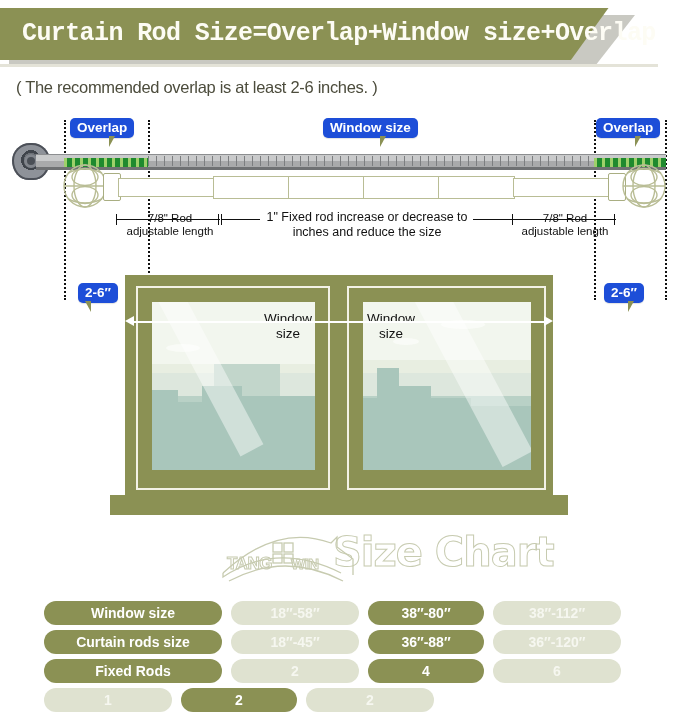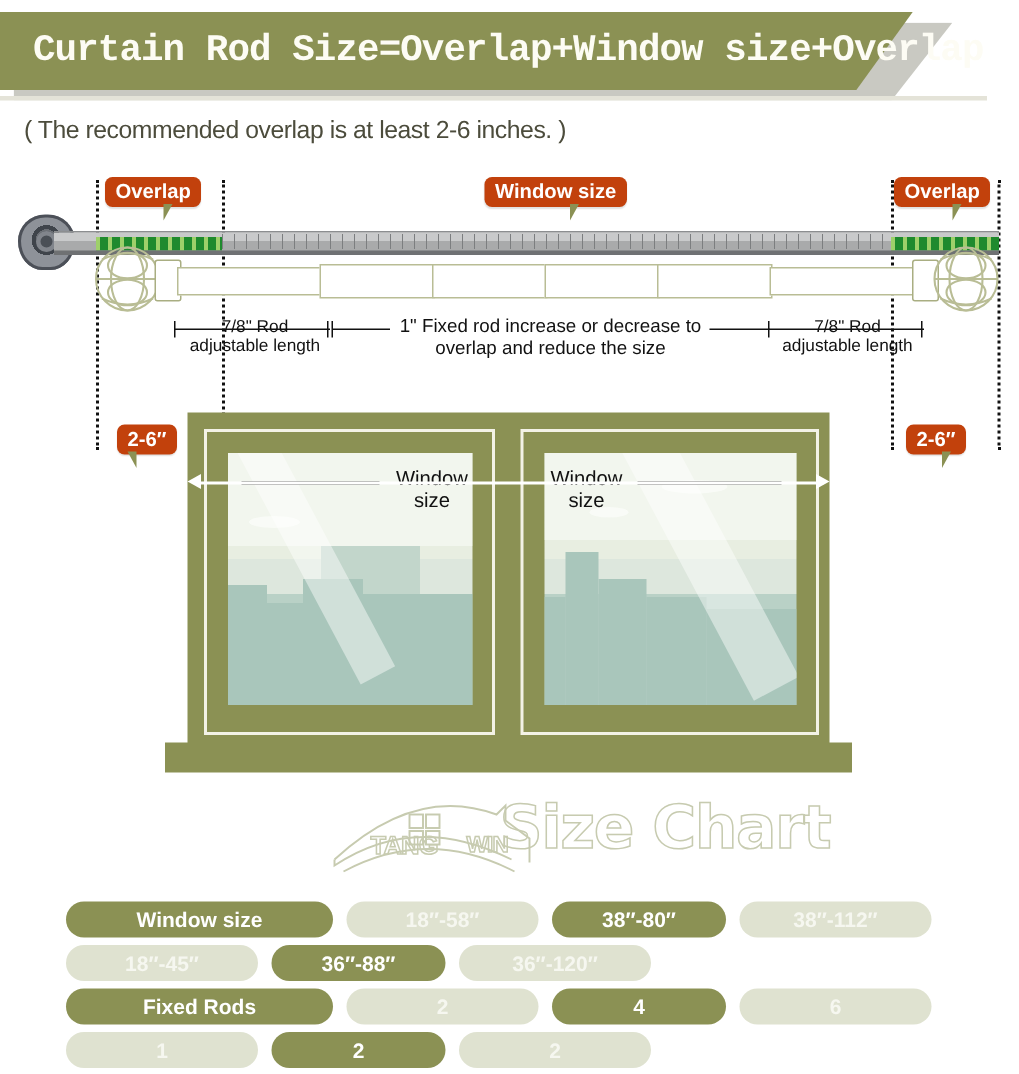--- a/index.html
+++ b/index.html
@@ -37,21 +37,21 @@
   #tape-strip{position:absolute;left:36px;top:44px;width:630px;height:14px;
      background:linear-gradient(#c9cacb 0 42%, #a9aaab 42% 100%);border-top:1px solid #8c8e90;}
   .tape-ticks{position:absolute;top:46px;height:10px;
      background-image:repeating-linear-gradient(90deg,#7c7e80 0 1px,transparent 1px 8px);}
   .tape-green{position:absolute;top:48px;height:9px;background:#1f8a2e;}
   .tape-green-ticks{position:absolute;top:48px;height:9px;
      background-image:repeating-linear-gradient(90deg,#9ed06a 0 3px,transparent 3px 8px);}
   #tape-base{position:absolute;left:36px;top:57px;width:630px;height:3px;background:#6f7173;}
 
   
-  .badge{position:absolute;background:#c2410c;color:#fff;border-radius:5px;
+  .badge{position:absolute;background:#1d4ed8;color:#fff;border-radius:5px;
      font-size:13.5px;font-weight:bold;padding:2px 7px 3px;white-space:nowrap;
      box-shadow:0 1px 1px rgba(0,0,0,.12);}
   .badge .tail{position:absolute;width:0;height:0;border-left:6px solid #8b9154;
      border-bottom:11px solid transparent;bottom:-9px;left:60%;}
   .badge.t-left .tail{border-left:none;border-right:6px solid #8b9154;left:18%;}
 
   
   .finial{position:absolute;width:46px;height:46px;}
   .rodseg{position:absolute;background:#fff;border:1.5px solid #b9bd95;}
   .collar{position:absolute;background:#fff;border:1.5px solid #a9ae82;}
@@ -78,21 +78,21 @@
   .lead{position:absolute;height:1.5px;background:#111;}
   .arrowline{position:absolute;height:1.5px;background:#fff;}
   .arrowhead{position:absolute;width:0;height:0;border-top:5px solid transparent;border-bottom:5px solid transparent;}
 
   
   #logo{position:absolute;left:215px;top:525px;width:340px;height:62px;}
   #logo-text{position:absolute;left:118px;top:4px;font-size:40px;font-weight:bold;
      color:transparent;-webkit-text-stroke:1px #c7cbb0;letter-spacing:-1px;white-space:nowrap;
      font-family:"DejaVu Sans", sans-serif;}
   #logo-tang,#logo-win{position:absolute;font-size:17px;font-weight:bold;color:transparent;
-     -webkit-text-stroke:1px #c7cbb0;letter-spacing:-0.5px;margin-left:20px;}
+     -webkit-text-stroke:1px #c7cbb0;letter-spacing:-0.5px;}
   #logo-tang{left:12px;top:29px;}
   #logo-win{left:76px;top:30px;font-size:15px;}
 
   
   #size-table{position:absolute;left:44px;top:601px;width:592px;}
   .trow{display:flex;gap:9px;margin-bottom:5px;height:24px;}
   .cell{display:flex;align-items:center;justify-content:center;border-radius:13px;
      font-size:14px;font-weight:bold;white-space:nowrap;}
   .cell.label{width:178px;background:#8b9154;color:#fff;}
   .cell.dark{width:116px;background:#8b9154;color:#fff;}
@@ -181,21 +181,21 @@
   <div class="dimtick" style="left:221px;top:104px;height:11px;"></div>
   <div class="dimcap" style="left:110px;top:102px;width:120px;">
     <span>7/8" Rod</span><br>
     <span>adjustable length</span>
   </div>
 
   <div class="dimline" style="left:222px;top:109px;width:38px;"></div>
   <div class="dimline" style="left:473px;top:109px;width:40px;"></div>
   <div id="fixed-caption" style="left:228px;top:100px;width:278px;">
     <span>1" Fixed rod  increase or decrease to</span><br>
-    <span>overlap and reduce the size</span>
+    <span>inches and reduce the size</span>
   </div>
 
   <div class="dimtick" style="left:512px;top:104px;height:11px;"></div>
   <div class="dimline" style="left:512px;top:109px;width:104px;"></div>
   <div class="dimtick" style="left:614px;top:104px;height:11px;"></div>
   <div class="dimcap" style="left:505px;top:102px;width:120px;">
     <span>7/8" Rod</span><br>
     <span>adjustable length</span>
   </div>
 
@@ -275,20 +275,21 @@
 </div>
 
 <div id="size-table">
     <div class="trow">
       <div class="cell label">Window size</div>
       <div class="cell light">18″-58″</div>
       <div class="cell dark">38″-80″</div>
       <div class="cell light">38″-112″</div>
     </div>
     <div class="trow">
+      <div class="cell label">Curtain rods size</div>
       <div class="cell light">18″-45″</div>
       <div class="cell dark">36″-88″</div>
       <div class="cell light">36″-120″</div>
     </div>
     <div class="trow">
       <div class="cell label">Fixed Rods</div>
       <div class="cell light">2</div>
       <div class="cell dark">4</div>
       <div class="cell light">6</div>
     </div>

